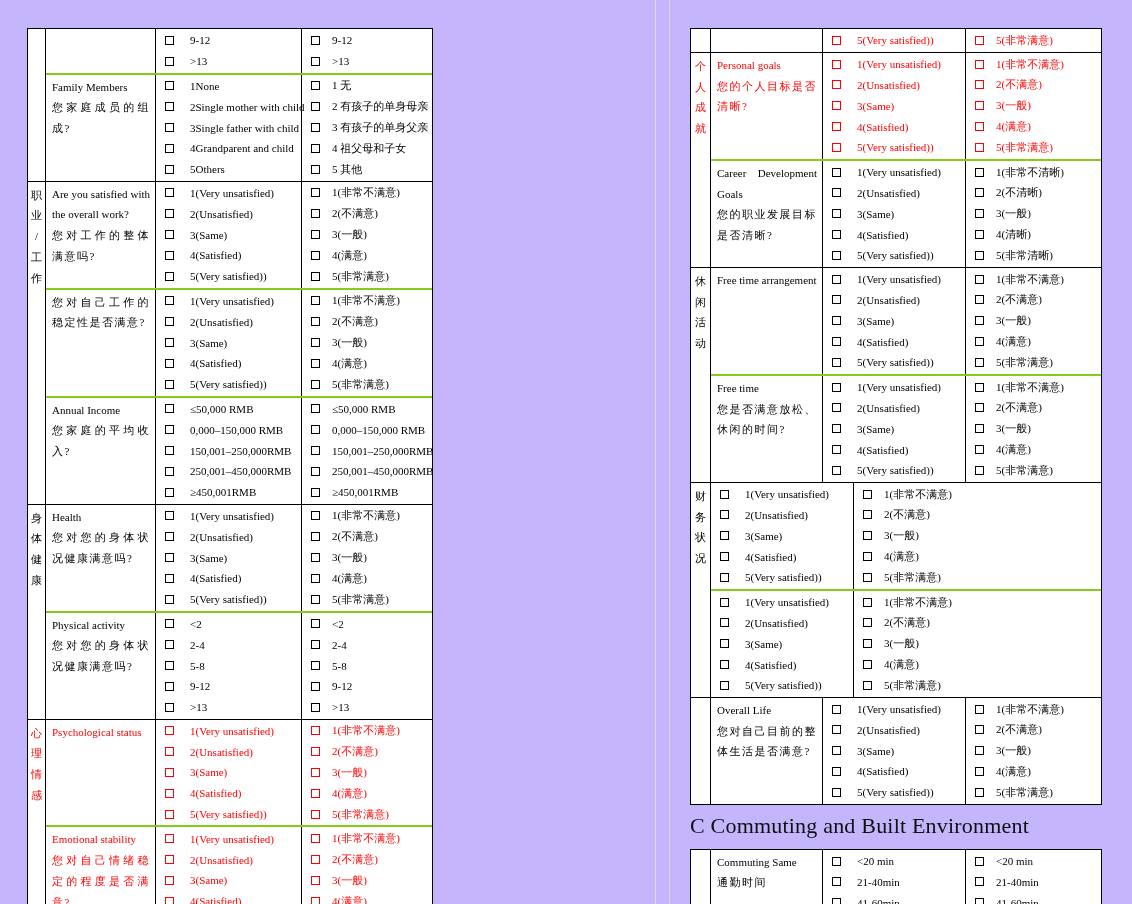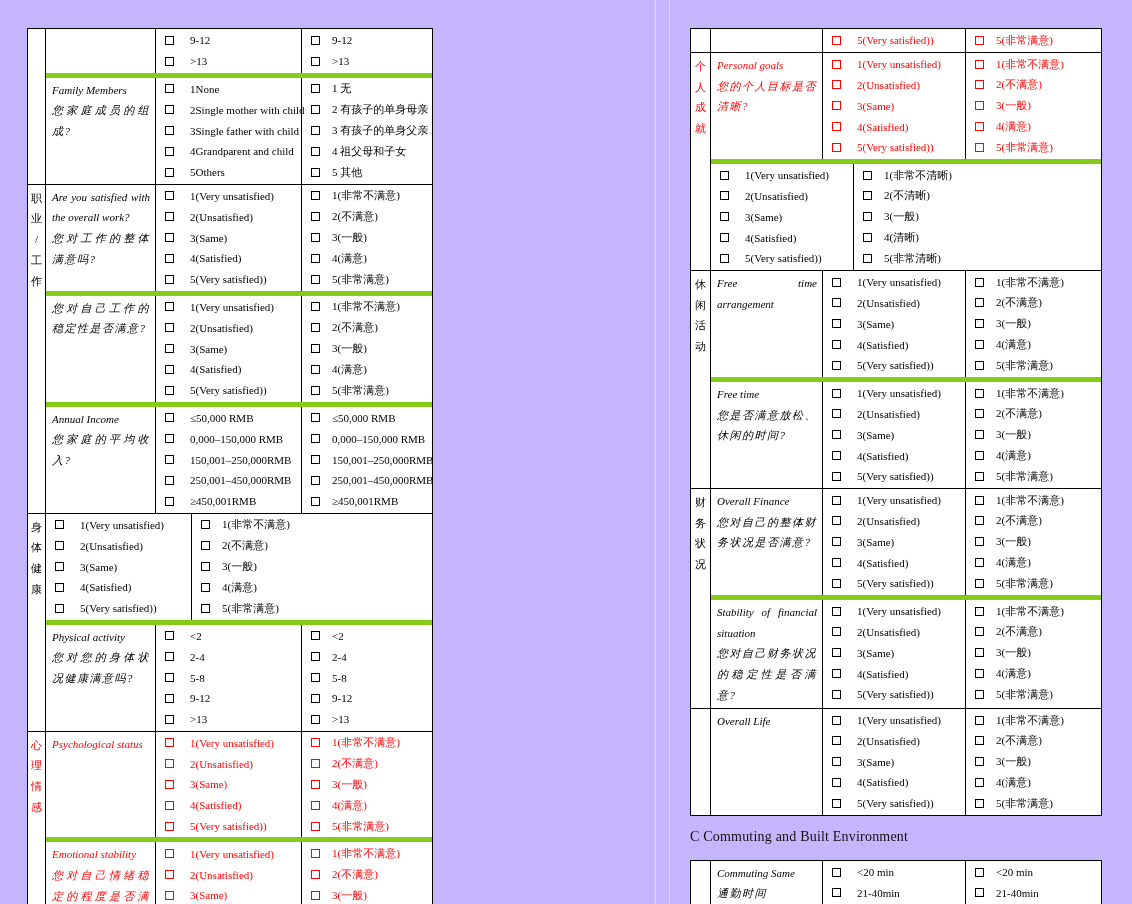--- a/index.html
+++ b/index.html
@@ -15,39 +15,39 @@
   #commute-table{margin-top:11px;}
 
   .group{display:flex;align-items:stretch;}
   .group + .group{border-top:1px solid #000;}
   .sidebar{flex:none;border-right:1px solid #000;text-align:center;padding-top:3px;box-sizing:border-box;}
   #left-table .sidebar{width:18px;}
   #right-table .sidebar,#commute-table .sidebar{width:20px;}
   .vchar{line-height:20.8px;height:20.8px;font-size:11px;}
   .rowwrap{flex:1;display:flex;flex-direction:column;min-width:0;}
   .row{display:flex;align-items:stretch;}
-  .row + .row{border-top:5px solid #84cc16;}
+  .row + .row{border-top:2px solid #84cc16;}
   .qcell{flex:none;border-right:1px solid #000;box-sizing:border-box;
-         padding:2px 5px 2px 6px;line-height:20.8px;font-style:italic;}
+         padding:2px 5px 2px 6px;line-height:20.8px;}
   #left-table .qcell{width:110px;}
   #right-table .qcell,#commute-table .qcell{width:112px;}
   .q-en{text-align:justify;}
   .q-zh{text-align:justify;letter-spacing:1.5px;}
   .optcol{flex:none;box-sizing:border-box;padding:1px 0;}
   .optcol.en{border-right:1px solid #000;}
   #left-table .optcol.en{width:146px;}
   #left-table .optcol.zh{width:129px;}
   #right-table .optcol.en,#commute-table .optcol.en{width:143px;}
   #right-table .optcol.zh,#commute-table .optcol.zh{width:134px;}
   .opt{display:flex;align-items:center;height:20.8px;white-space:nowrap;}
   .box{flex:none;width:7px;height:7px;border:1px solid currentColor;margin-left:9px;margin-right:16px;}
   .optcol.zh .box{margin-right:12px;}
   .lbl{display:inline-block;}
   .red{color:#ff0000;}
-  .section-heading{margin:9px 0 0 0;font-size:14px;font-weight:normal;color:#101010;
+  .section-heading{margin:9px 0 0 0;font-size:22px;font-weight:normal;color:#101010;
                    letter-spacing:0.2px;line-height:24px;}
 </style>
 </head>
 <body>
 
 <div class="canvas">
   <div class="gap-line gap-a"></div>
   <div class="gap-line gap-b"></div>
 
   <div id="left-table" class="qtable">
@@ -295,20 +295,24 @@
       </div>
       <div class="group">
         <div class="sidebar">
           <div class="vchar">身</div>
           <div class="vchar">体</div>
           <div class="vchar">健</div>
           <div class="vchar">康</div>
         </div>
         <div class="rowwrap">
           <div class="row">
+            <div class="qcell">
+              <div class="q-en">Health</div>
+              <div class="q-zh">您对您的身体状况健康满意吗?</div>
+            </div>
             <div class="optcol en">
               <div class="opt">
                 <span class="box"></span>
                 <span class="lbl">1(Very unsatisfied)</span>
               </div>
               <div class="opt">
                 <span class="box"></span>
                 <span class="lbl">2(Unsatisfied)</span>
               </div>
               <div class="opt">
@@ -579,20 +583,24 @@
                   <span class="box"></span>
                   <span class="lbl">4(满意)</span>
                 </div>
                 <div class="opt">
                   <span class="box"></span>
                   <span class="lbl">5(非常满意)</span>
                 </div>
               </div>
             </div>
             <div class="row">
+              <div class="qcell">
+                <div class="q-en">Career Development Goals</div>
+                <div class="q-zh">您的职业发展目标是否清晰?</div>
+              </div>
               <div class="optcol en">
                 <div class="opt">
                   <span class="box"></span>
                   <span class="lbl">1(Very unsatisfied)</span>
                 </div>
                 <div class="opt">
                   <span class="box"></span>
                   <span class="lbl">2(Unsatisfied)</span>
                 </div>
                 <div class="opt">
@@ -744,24 +752,20 @@
         </div>
         <div class="group">
           <div class="sidebar">
             <div class="vchar">财</div>
             <div class="vchar">务</div>
             <div class="vchar">状</div>
             <div class="vchar">况</div>
           </div>
           <div class="rowwrap">
             <div class="row">
-              <div class="qcell">
-                <div class="q-en">Overall Finance</div>
-                <div class="q-zh">您对自己的整体财务状况是否满意?</div>
-              </div>
               <div class="optcol en">
                 <div class="opt">
                   <span class="box"></span>
                   <span class="lbl">1(Very unsatisfied)</span>
                 </div>
                 <div class="opt">
                   <span class="box"></span>
                   <span class="lbl">2(Unsatisfied)</span>
                 </div>
                 <div class="opt">
@@ -794,24 +798,20 @@
                   <span class="box"></span>
                   <span class="lbl">4(满意)</span>
                 </div>
                 <div class="opt">
                   <span class="box"></span>
                   <span class="lbl">5(非常满意)</span>
                 </div>
               </div>
             </div>
             <div class="row">
-              <div class="qcell">
-                <div class="q-en">Stability of financial situation</div>
-                <div class="q-zh">您对自己财务状况的稳定性是否满意?</div>
-              </div>
               <div class="optcol en">
                 <div class="opt">
                   <span class="box"></span>
                   <span class="lbl">1(Very unsatisfied)</span>
                 </div>
                 <div class="opt">
                   <span class="box"></span>
                   <span class="lbl">2(Unsatisfied)</span>
                 </div>
                 <div class="opt">
@@ -851,20 +851,21 @@
               </div>
             </div>
           </div>
         </div>
         <div class="group">
           <div class="sidebar"></div>
           <div class="rowwrap">
             <div class="row">
               <div class="qcell">
                 <div class="q-en">Overall Life</div>
+                <div class="q-zh">您对自己目前的整体生活是否满意?</div>
               </div>
               <div class="optcol en">
                 <div class="opt">
                   <span class="box"></span>
                   <span class="lbl">1(Very unsatisfied)</span>
                 </div>
                 <div class="opt">
                   <span class="box"></span>
                   <span class="lbl">2(Unsatisfied)</span>
                 </div>

